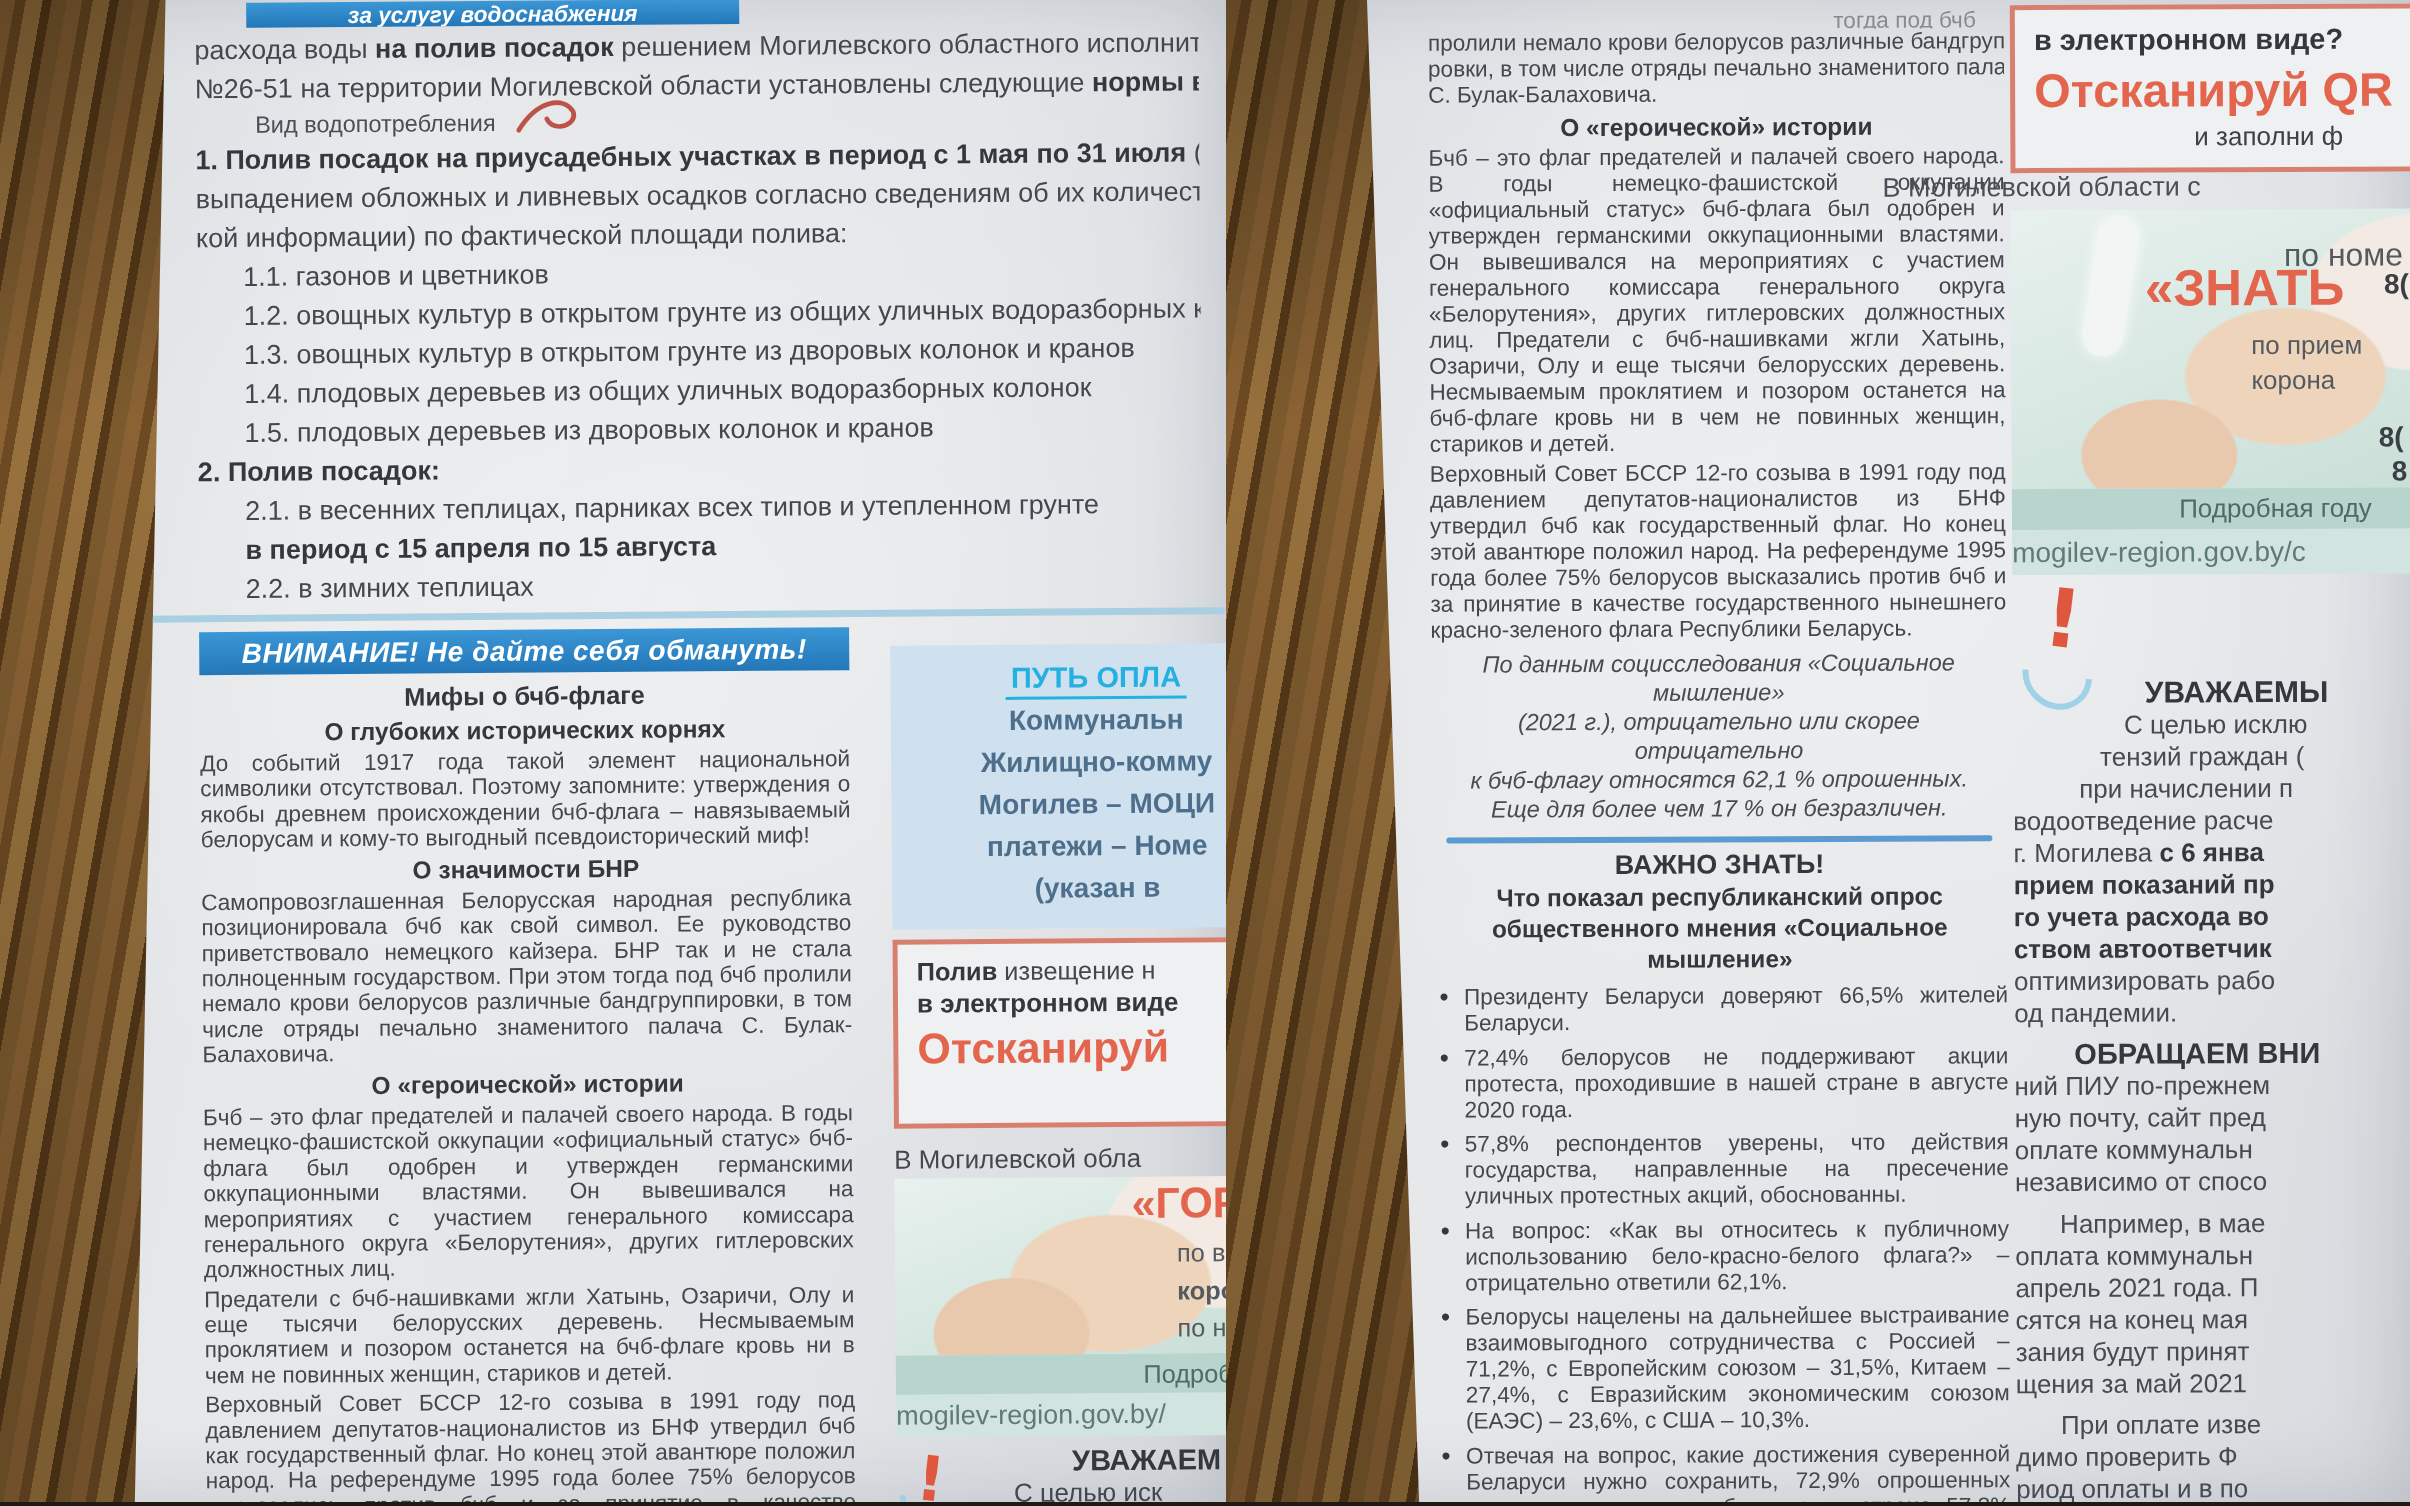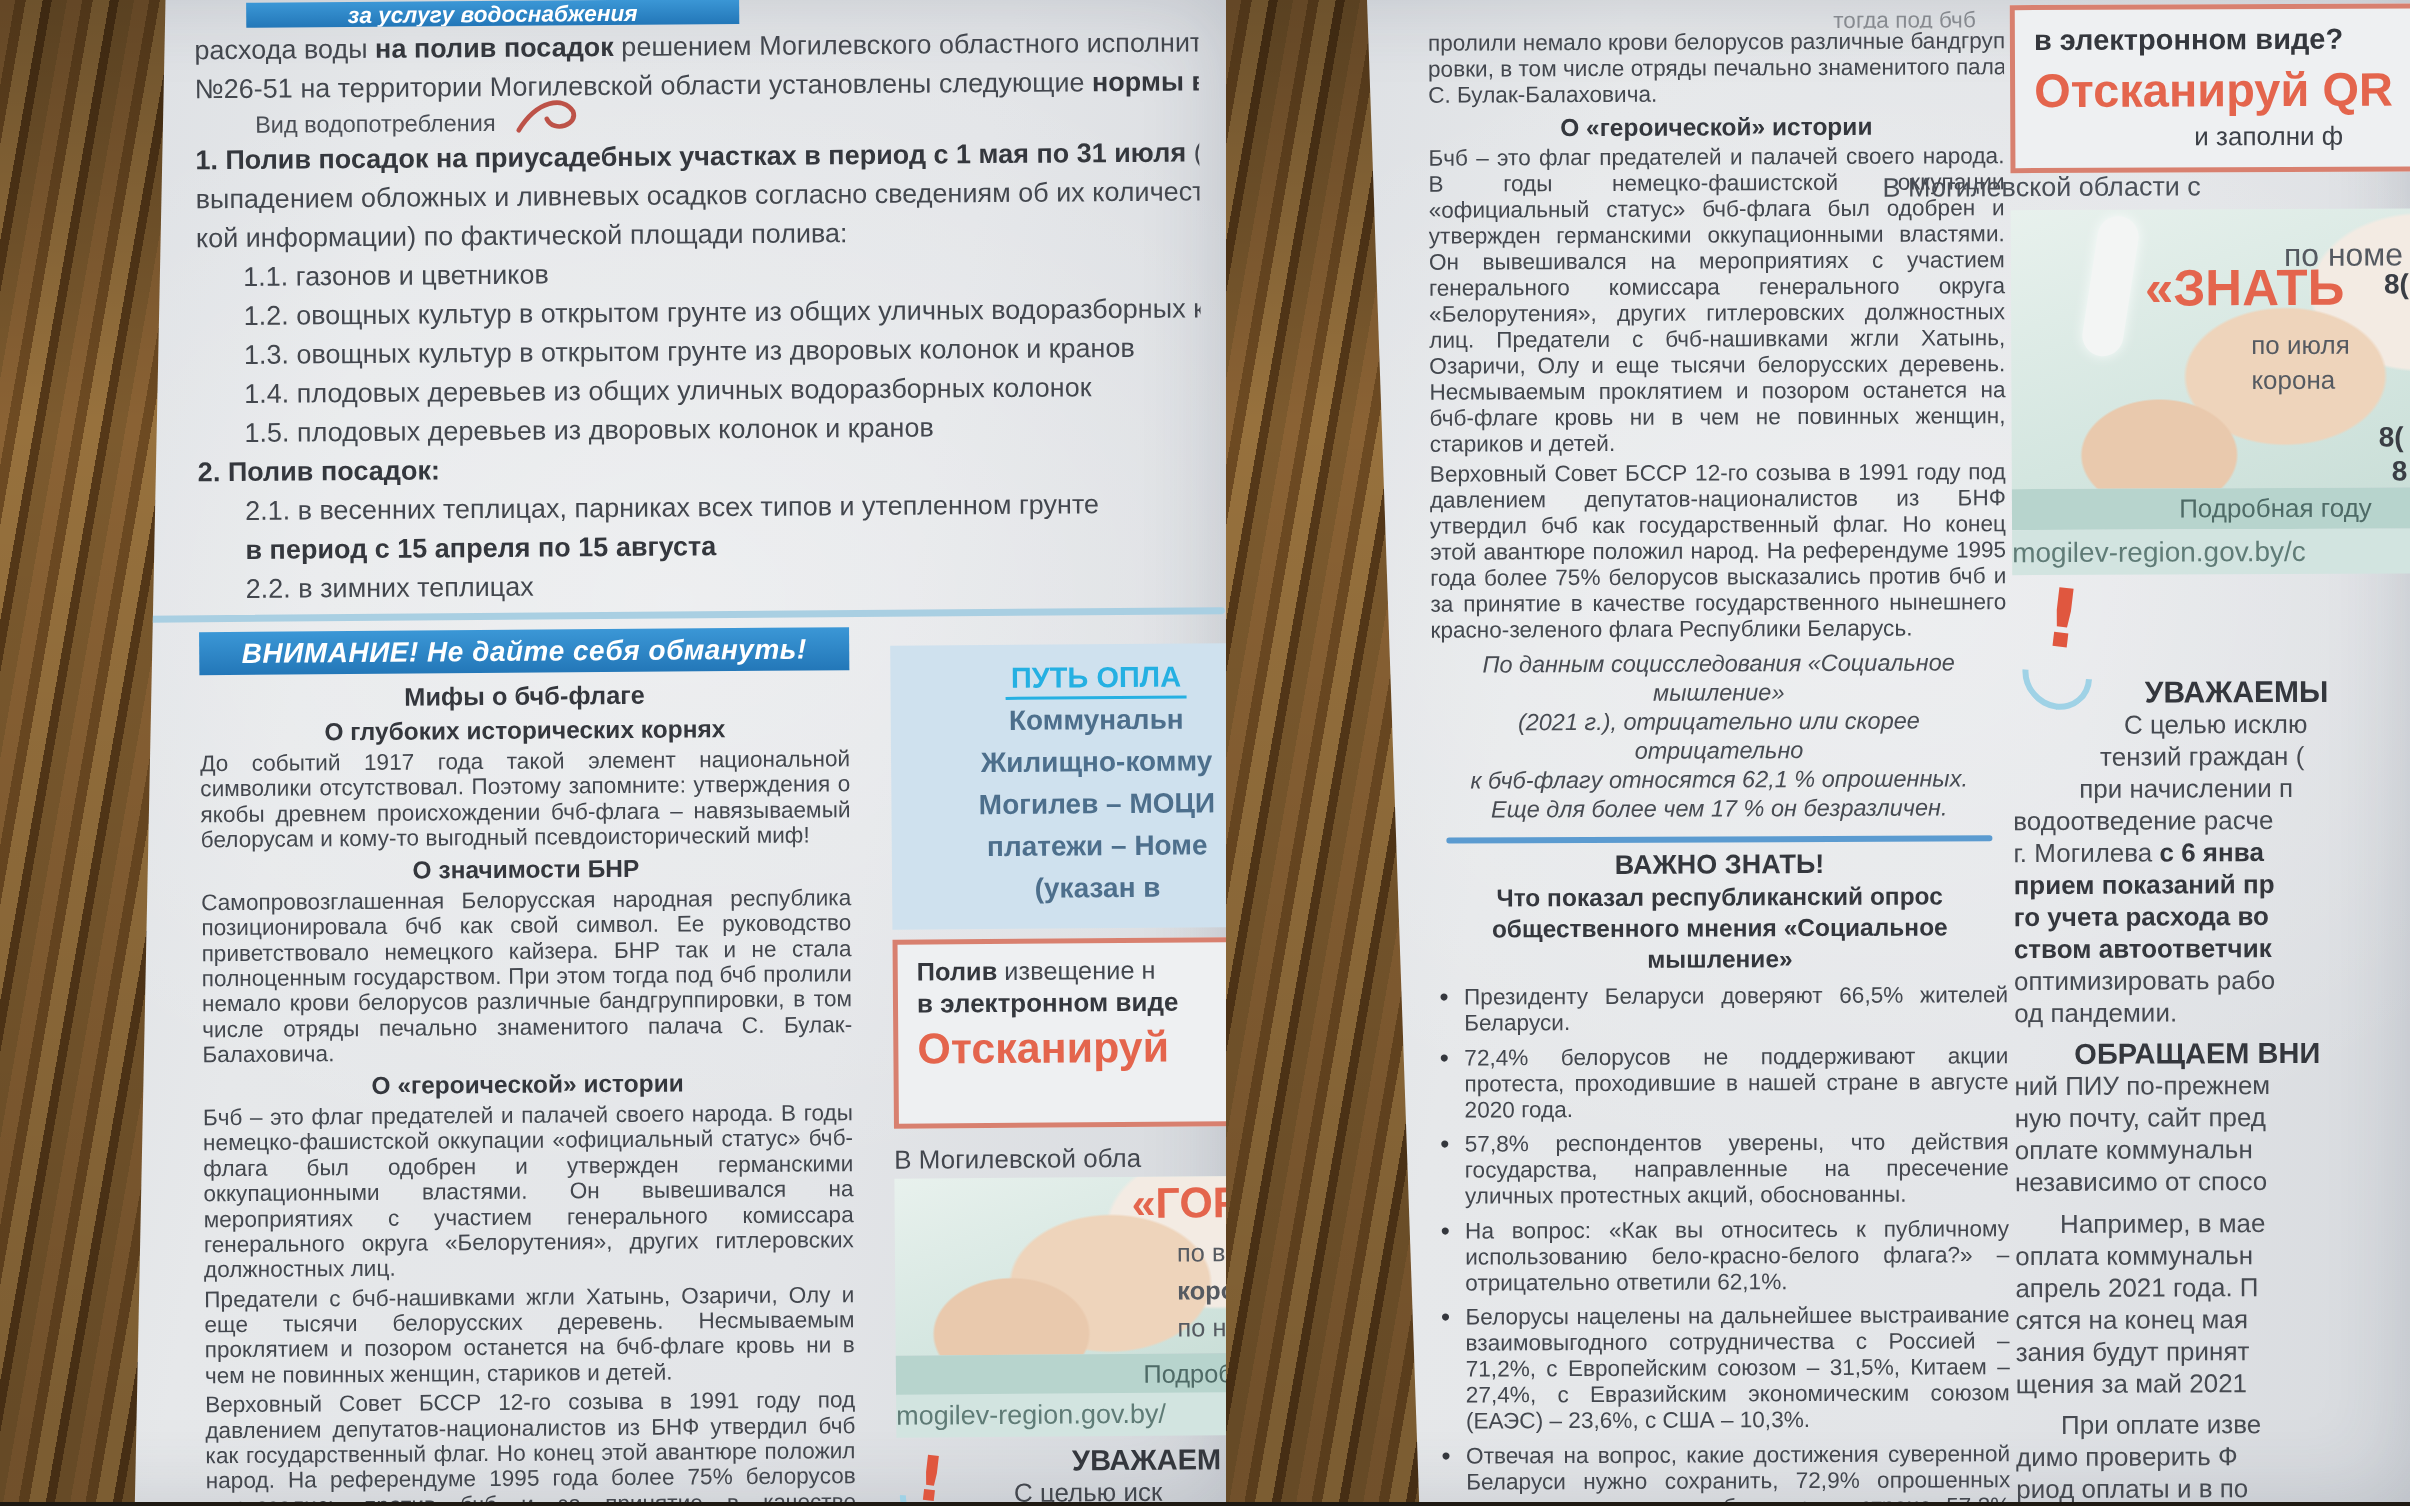--- a/index.html
+++ b/index.html
@@ -208,21 +208,21 @@
           <div class="l2 nw" style="font-size:29px;">в электронном виде?</div>
           <div class="cta" style="font-size:47px;">Отсканируй QR</div>
           <div class="tail" style="text-align:left;padding-left:160px;">и заполни ф</div>
         </div>
 
         <div class="abs nw t" style="left:659px;top:173px;width:525px;font-size:27px;color:#4a4f57;">В Могилевской области с</div>
 
         <div class="abs photo-sim" style="left:787px;top:211px;width:527px;height:279px;">
           <div class="receiver"></div>
           <div class="abs hotttl" style="left:134px;top:49px;font-size:51px;">«ЗНАТЬ</div>
-          <div class="abs hotln" style="left:240px;top:121px;font-size:26px;">по июля</div>
+          <div class="abs hotln" style="left:240px;top:121px;font-size:26px;">по прием</div>
           <div class="abs hotln" style="left:240px;top:156px;font-size:26px;">корона</div>
           <div class="abs hotln" style="left:273px;top:28px;font-size:32px;">по номе</div>
           <div class="abs phfrag" style="left:373px;top:60px;font-size:28px;">8(</div>
           <div class="abs phfrag" style="left:367px;top:213px;font-size:28px;">8(</div>
           <div class="abs phfrag" style="left:380px;top:247px;font-size:28px;">8</div>
         </div>
 
         <div class="abs capr1" style="left:787px;top:490px;width:527px;height:41px;text-align:center;font-size:26px;line-height:41px;"><span>Подробная году</span></div>
         <div class="abs capr2" style="left:787px;top:531px;width:527px;height:45px;font-size:28px;line-height:45px;"><span>mogilev-region.gov.by/с</span></div>
 

